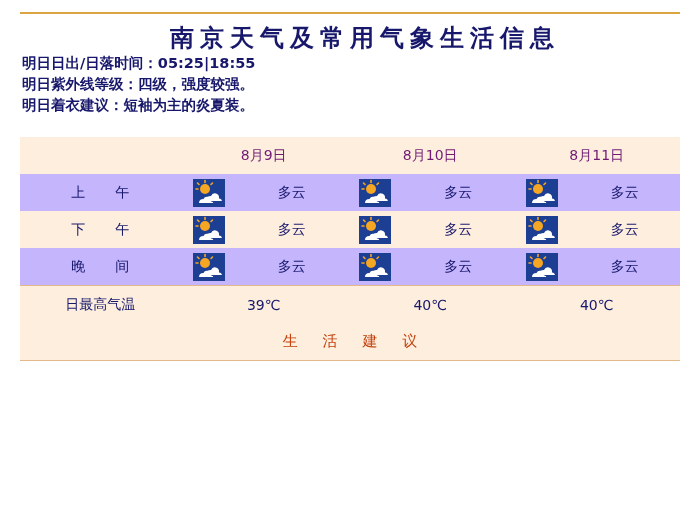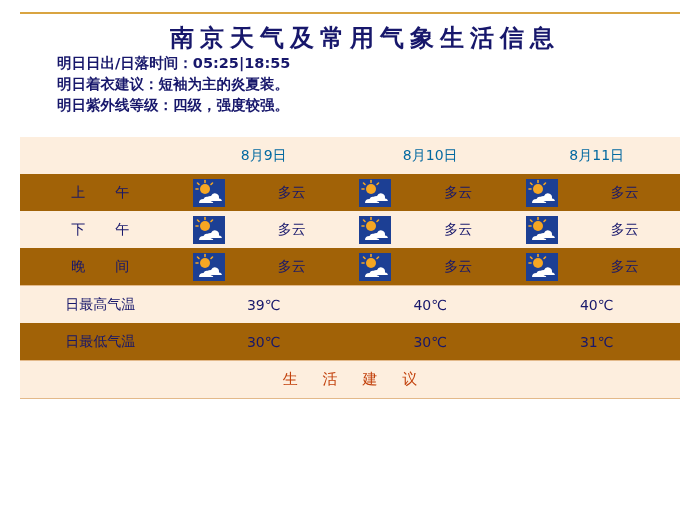--- a/index.html
+++ b/index.html
@@ -41,21 +41,20 @@
     margin-left: 15px;
   }
   .info-lines {
     position: absolute;
     left: 22px;
     top: 53px;
     font-size: 14.5px;
     font-weight: bold;
     line-height: 21px;
     color: #17176b;
-    margin-left: 35px;
   }
   .info-lines div {
     white-space: nowrap;
   }
   table.wx {
     position: absolute;
     left: 20px;
     top: 137px;
     width: 660px;
     border-collapse: collapse;
@@ -64,35 +63,35 @@
     color: #17176b;
   }
   table.wx td {
     height: 37px;
     text-align: center;
     vertical-align: middle;
     border: none;
     padding: 0;
   }
   .row-a { background: #fdeede; border-radius: 17px; }
-  .row-b { background: #a16207; }
+  .row-b { background: #c4b5fd; }
   .row-head { background: #fdeede; }
   .sep {
     border-bottom: 1px solid #e3b98a !important;
   }
   .col-label { width: 160px; }
   .col-icon  { width: 56px; }
   .col-text  { width: 110px; }
   .label-cell {
     letter-spacing: 8px;
     text-indent: 8px;
   }
   .date-head {
     font-size: 14px;
-    color: #0369a1;
+    color: #701a75;
   }
   .advice-title {
     letter-spacing: 10px;
     text-indent: 10px;
     font-size: 15px;
     color: #c2410c;
   }
   .icon-wrap {
     display: inline-block;
     vertical-align: middle;
@@ -105,22 +104,22 @@
 <body>
 
 <div class="page">
 
   <div class="top-rule"></div>
 
   <div class="title">南京天气及常用气象生活信息</div>
 
   <div class="info-lines">
     <div>明日日出/日落时间：05:25|18:55</div>
+    <div>明日紫外线等级：四级，强度较强。</div>
     <div>明日着衣建议：短袖为主的炎夏装。</div>
-    <div>明日紫外线等级：四级，强度较强。</div>
   </div>
 
   <table class="wx">
     <colgroup>
       <col class="col-label">
       <col class="col-icon">
       <col class="col-text">
       <col class="col-icon">
       <col class="col-text">
       <col class="col-icon">
@@ -299,26 +298,20 @@
         <td>多云</td>
       </tr>
 
       <tr class="row-a">
         <td>日最高气温</td>
         <td colspan="2" class="deg">39℃</td>
         <td colspan="2" class="deg">40℃</td>
         <td colspan="2" class="deg">40℃</td>
       </tr>
 
-      <tr class="row-b sep">
-        <td>日最低气温</td>
-        <td colspan="2" class="deg">30℃</td>
-        <td colspan="2" class="deg">30℃</td>
-        <td colspan="2" class="deg">31℃</td>
-      </tr>
 
       <tr class="row-a sep">
         <td colspan="7" class="advice-title">生 活 建 议</td>
       </tr>
 
 
 
     </tbody>
   </table>
 

